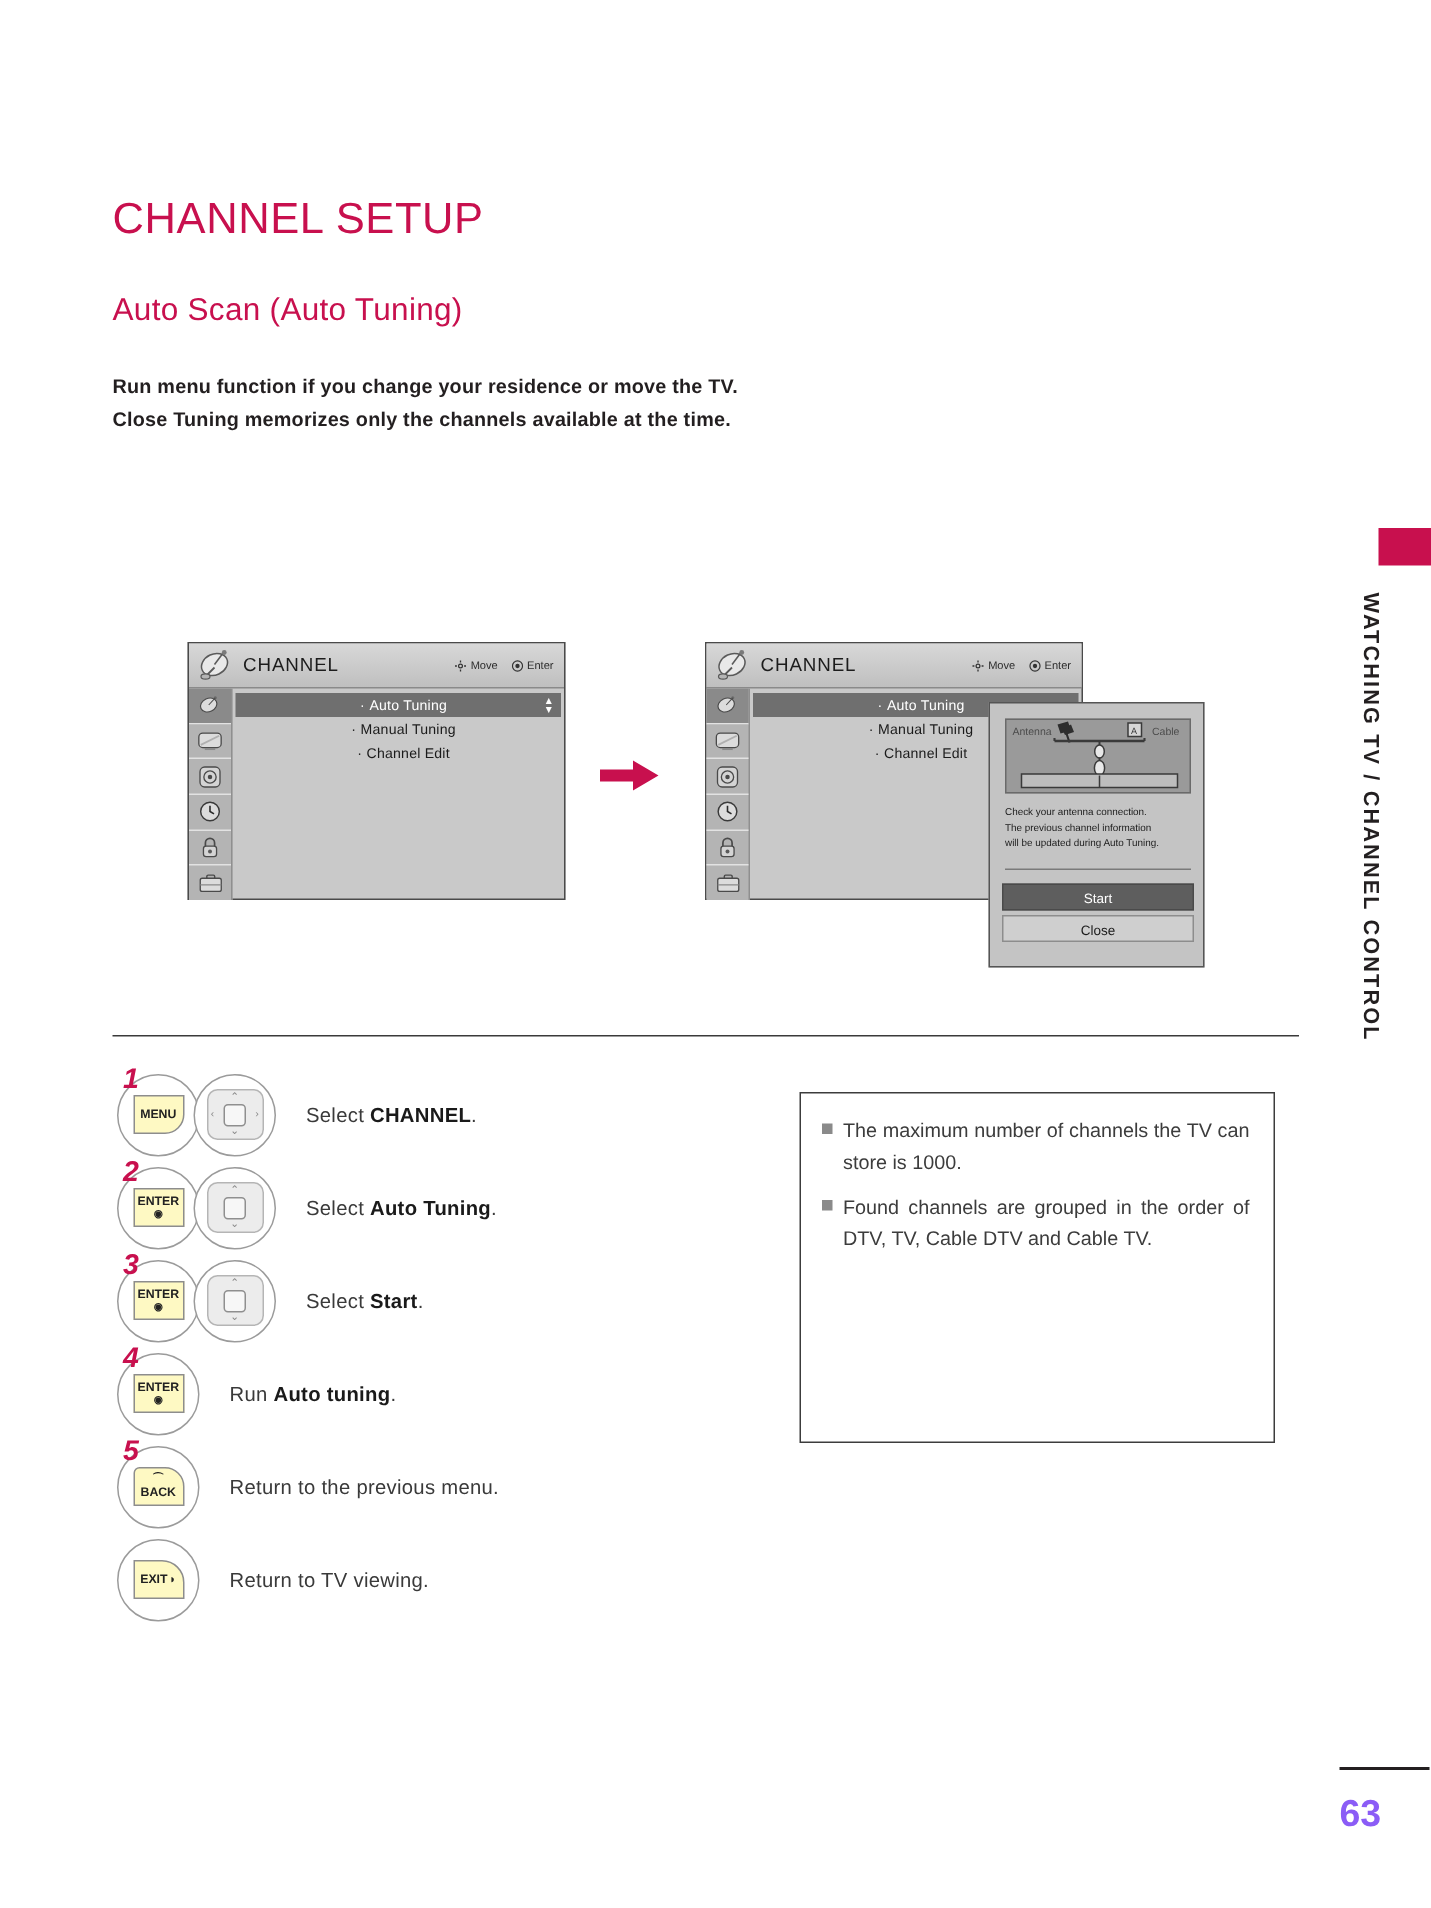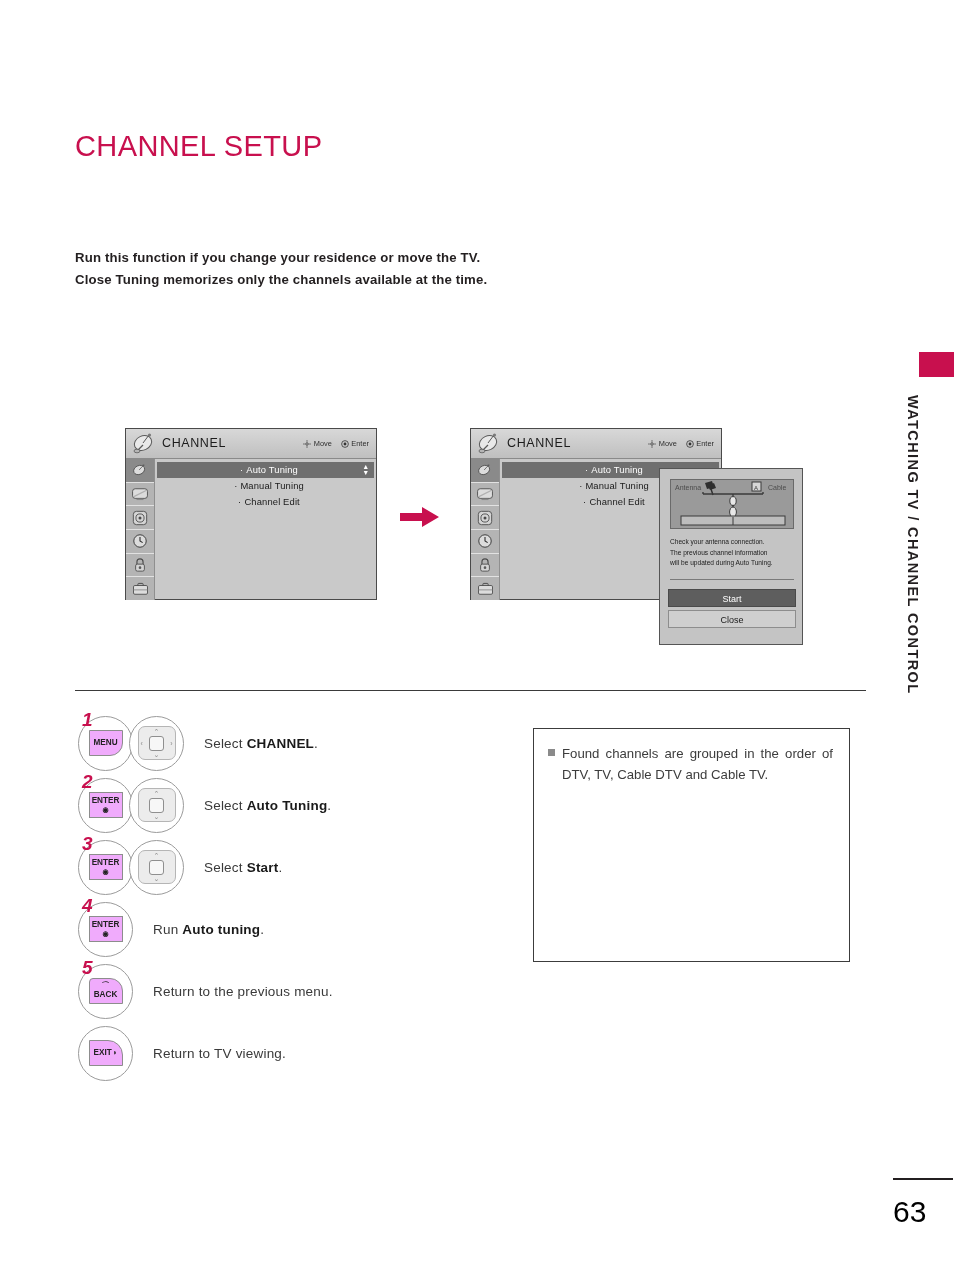--- a/index.html
+++ b/index.html
@@ -51,21 +51,21 @@
     position: absolute; left: 75px; top: 690px;
     width: 791px; height: 1px; background: #3a3a3a;
   }
   .pg-rule {
     position: absolute; left: 893px; top: 1178px;
     width: 60px; height: 2px; background: #231f20;
   }
   .pg-num {
     position: absolute; left: 893px; top: 1195px;
     width: 60px; text-align: left;
-    font-size: 30px; font-weight: 400; color: #000000;
+    font-size: 25px; font-weight: 700; color: #8b5cf6;
   }
 
   
   .osd {
     position: absolute;
     background: #c9c9c9;
     border: 1px solid #4a4a4a;
   }
   .osd.one { left: 125px; top: 428px; width: 252px; height: 172px; }
   .osd.two { left: 470px; top: 428px; width: 252px; height: 172px; }
@@ -163,21 +163,21 @@
     color: #c8104e; line-height: 1;
   }
   .btn-circle {
     width: 55px; height: 55px; border-radius: 50%;
     border: 1.4px solid #9b9b9b; background: #fff;
     display: flex; align-items: center; justify-content: center;
     flex: 0 0 auto;
   }
   .btn-circle.second { margin-left: -4px; }
   .key {
-    width: 34px; height: 26px; background: #f0abfc;
+    width: 34px; height: 26px; background: #fef9c3;
     border: 1px solid #8d8d8d;
     display: flex; flex-direction: column;
     align-items: center; justify-content: center;
     font-size: 8.2px; font-weight: 700; color: #222;
     line-height: 1;
   }
   .key.menu { border-bottom-right-radius: 13px; }
   .key.back { border-top-left-radius: 4px; border-top-right-radius: 13px; }
   .key.exit { border-top-right-radius: 15px; }
   .key small { font-size: 7px; display: block; margin-top: 1px; }
@@ -224,23 +224,24 @@
     flex: 1; font-size: 13.2px; line-height: 21px;
     color: #3c3c3c; text-align: justify;
   }
 </style>
 </head>
 <body>
 
 <div class="page">
 
   <h1 class="h1">CHANNEL SETUP</h1>
+  <h2 class="h2">Auto Scan (Auto Tuning)</h2>
 
   <div class="intro">
-    <p class="gap">Run this function if you change your residence or move the TV.</p>
+    <p class="gap">Run menu function if you change your residence or move the TV.</p>
     <p>Close Tuning memorizes only the channels available at the time.</p>
   </div>
 
   <div class="side-tab"></div>
   <div class="side-text">WATCHING TV / CHANNEL CONTROL</div>
 
   <div class="divider"></div>
 
   <div class="osd one">
     <div class="osd-head">
@@ -549,20 +550,24 @@
       <div class="step-text">
         <span>Return to TV viewing.</span>
       </div>
     </div>
 
   </div>
 
   <div class="notes">
     <div class="note">
       <span class="bullet"></span>
+      <span class="body">The maximum number of channels the TV can store is 1000.</span>
+    </div>
+    <div class="note">
+      <span class="bullet"></span>
       <span class="body">Found channels are grouped in the order of DTV, TV, Cable DTV and Cable TV.</span>
     </div>
   </div>
 
   <div class="pg-rule"></div>
   <div class="pg-num">63</div>
 
 </div>
 
 </body></html>

